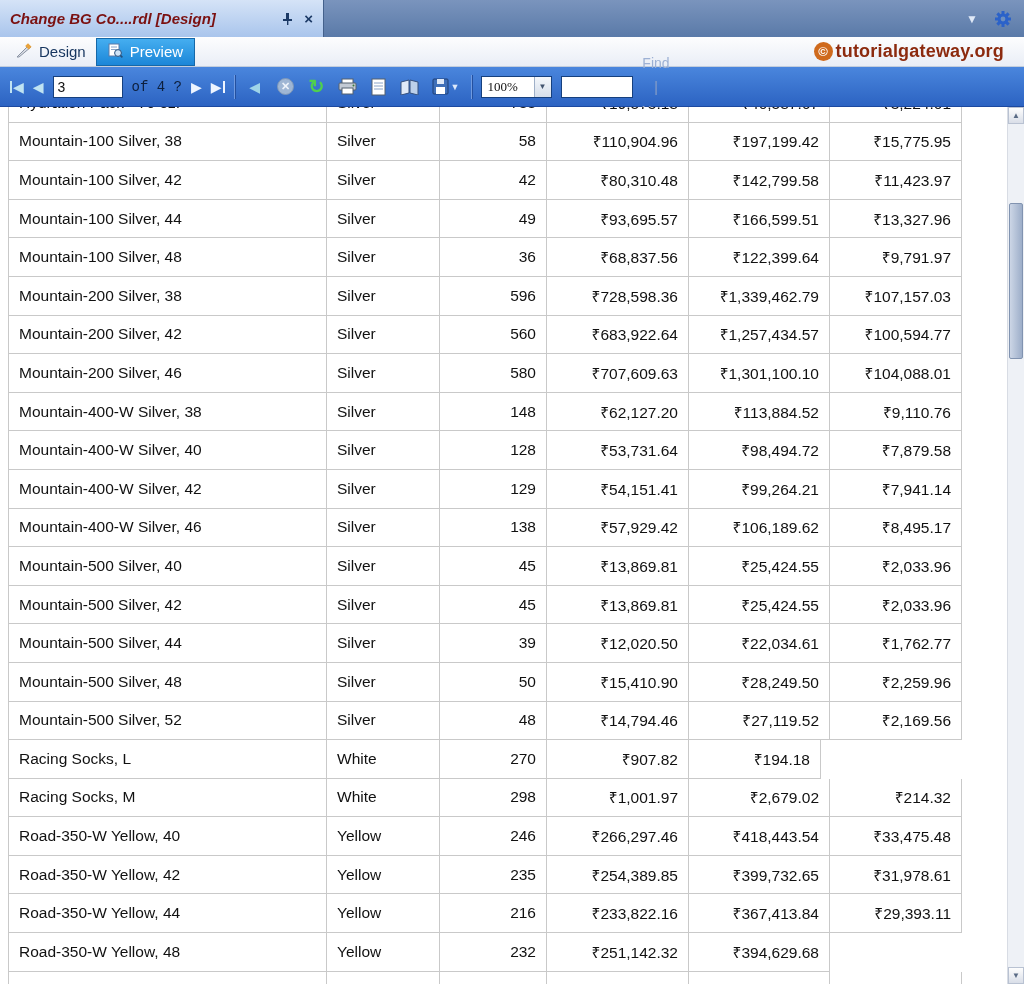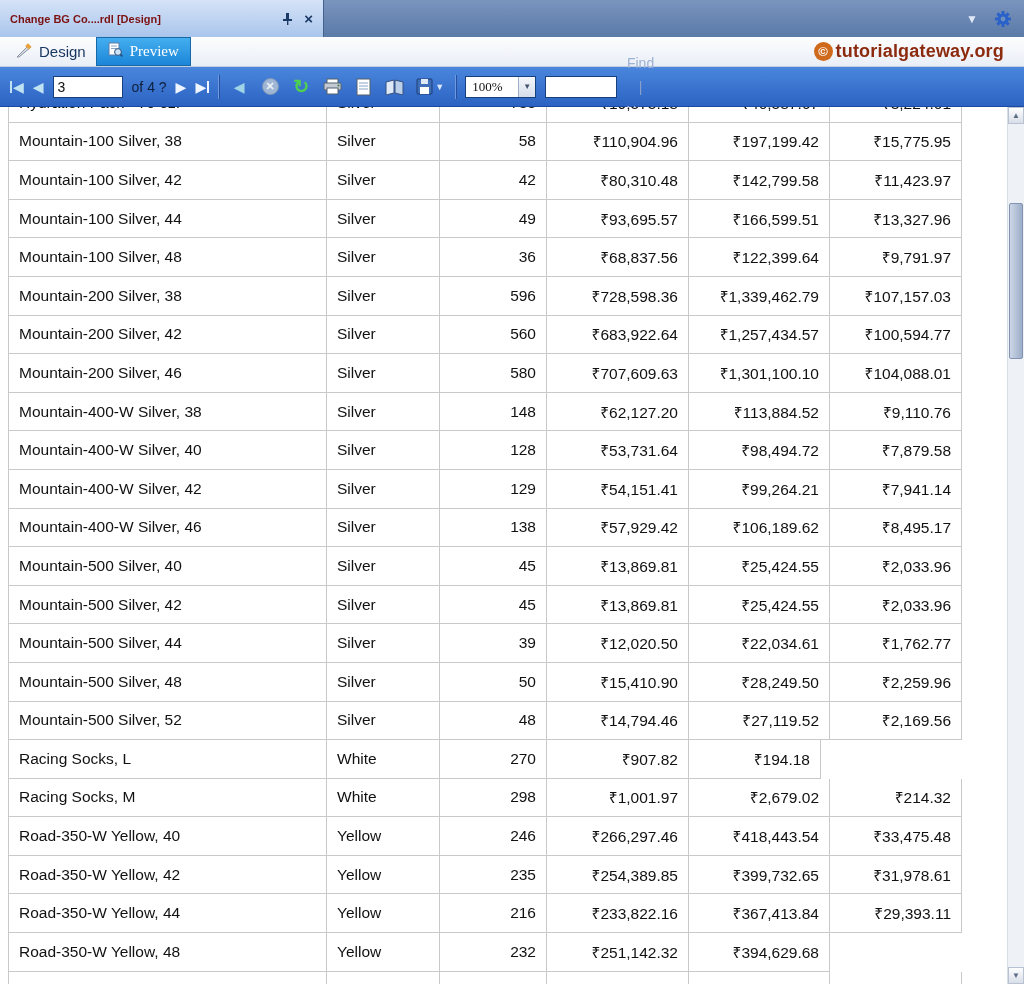--- a/index.html
+++ b/index.html
@@ -6,58 +6,58 @@
   html,body { width:1024px; height:984px; overflow:hidden; }
   body { font-family:"Liberation Sans", sans-serif; background:#fff; }
   .app { position:relative; width:1024px; height:984px; background:#fff; overflow:hidden; }
 
   
   .titlebar { position:absolute; top:0; left:0; right:0; height:37px;
     background:linear-gradient(#7a94bd,#5a7aa8); display:flex; align-items:stretch; }
   .doc-tab { width:324px; background:linear-gradient(#d5e3f7,#a9c5ec);
     border-right:1px solid #44618c; display:flex; align-items:center;
     padding:0 10px; gap:10px; }
-  .doc-title { color:#7b1111; font-weight:bold; font-size:11px; flex:1;
-    white-space:nowrap; overflow:hidden; }
+  .doc-title { color:#7b1111; font-weight:bold; font-size:15px; flex:1;
+    white-space:nowrap; overflow:hidden;font-style:italic; }
   .tab-icon-btn { color:#1c3a66; font-size:15px; cursor:default; display:flex;
     align-items:center; }
   .pin-icon svg { display:block; }
   .titlebar-right { margin-left:auto; display:flex; align-items:center;
     gap:16px; padding-right:12px; }
   .chev { color:#dfe9f7; font-size:12px; }
   .gear { display:flex; align-items:center; }
 
   
   .tabrow { position:absolute; top:37px; left:0; right:0; height:30px;
     background:linear-gradient(#fdfdfe,#e9eef6); border-bottom:1px solid #c3cedd;
     display:flex; align-items:center; padding:0 6px; }
   .design-tab { display:flex; align-items:center; gap:7px; padding:3px 10px;
     color:#16355e; font-size:15px; cursor:default; }
   .preview-tab { display:flex; align-items:center; gap:7px; padding:4px 11px;
     background:linear-gradient(#45aef0,#1b86d8); border:1px solid #1668a8;
-    color:#fff; font-size:15px; cursor:default;font-family:Liberation Serif, serif; }
+    color:#fff; font-size:15px; cursor:default; }
   .brand { margin-left:auto; display:flex; align-items:center; gap:3px;
     padding-right:14px; }
   .brand-badge { width:19px; height:19px; border-radius:50%; background:#cf6a1d;
     color:#fff; font-weight:bold; display:flex; align-items:center;
     justify-content:center; font-size:13px; }
   .brand-name { color:#8c2a0e; font-weight:bold; font-size:18px; letter-spacing:.2px; }
 
   
   .toolbar { position:absolute; top:67px; left:0; right:0; height:40px;
     background:linear-gradient(#4a86dd,#2c63c2); border-bottom:1px solid #1c49a0;
     display:flex; align-items:center; padding:0 10px; gap:9px; }
   .navbtn { display:flex; align-items:center; gap:1px; font-size:14px;
     cursor:pointer; line-height:1; }
   .nav-lite { color:#bfe3f2; }
   .nav-strong { color:#eef5ff; }
   .navbar-bar { width:2px; height:12px; background:currentColor; display:inline-block; }
   .page-input { width:70px; height:22px; border:1px solid #16407e; font-size:14px;
     padding:0 4px; background:#fff; color:#111; }
-  .page-count { color:#0d1f3c; font-size:14px; white-space:nowrap; }
+  .page-count { color:#0d1f3c; font-size:14px; white-space:nowrap;font-family:Liberation Mono, monospace; }
   .tsep { width:1px; height:24px; background:#6f9ae0; box-shadow:1px 0 0 #24509f; }
   .iconbtn { display:flex; align-items:center; justify-content:center;
     width:22px; height:22px; cursor:pointer; }
   .refresh-glyph { color:#4fd04f; font-size:19px; font-weight:bold; }
   .stop-circle { width:17px; height:17px; border-radius:50%; background:#9fb6d4;
     color:#eef3fa; display:flex; align-items:center; justify-content:center;
     font-size:11px; font-weight:bold; border:1px solid #7e97b8; }
   .dd-caret { color:#dce8fa; font-size:9px; margin-left:2px; }
   .zoom-box { display:flex; align-items:center; height:22px; background:#fff;
     border:1px solid #16407e;font-family:Liberation Serif, serif; }

